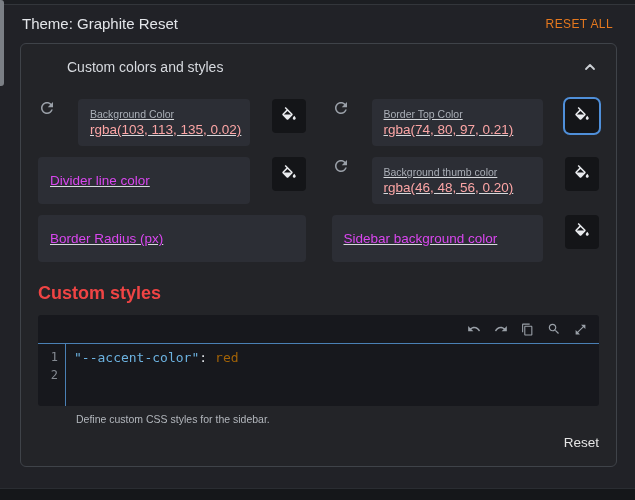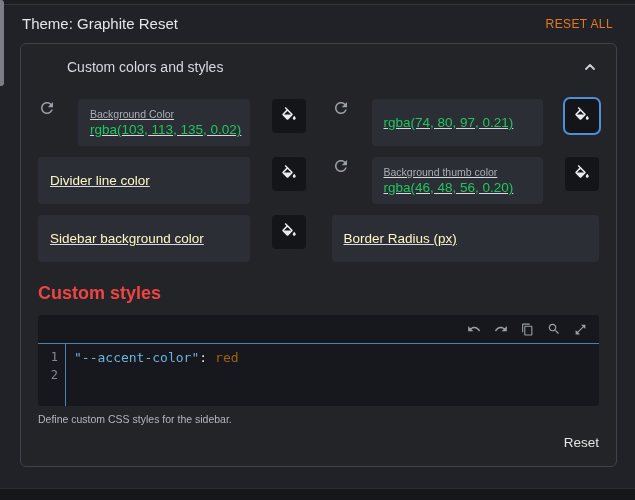--- a/index.html
+++ b/index.html
@@ -20,39 +20,39 @@
   .panel-header { display:flex; justify-content:space-between; align-items:center; padding:15px 18px 14px 18px; cursor:pointer; }
   .panel-title { font-size:14px; color:#d6d9de;margin-left:28px; }
   .panel-body { padding:10px 17px 16px 17px; }
 
   .field-row { display:flex; gap:26px; margin-bottom:11px; }
   .half { flex:1; display:flex; align-items:flex-start; gap:22px; min-width:0;text-decoration:underline; }
   .icon-btn { background:none; border:none; cursor:pointer; display:flex; align-items:center; justify-content:center; padding:0; }
   .refresh-btn { width:18px; height:18px; flex:0 0 18px; }
   .field { flex:1; height:47px; background:#2c2e35; border-radius:4px; padding:6px 12px; display:flex; flex-direction:column; justify-content:center; cursor:text; min-width:0; overflow:hidden; }
   .field .small-label { font-size:10.5px; color:#a9aeb6; line-height:14px; white-space:nowrap; }
-  .field .value { font-size:13.5px; color:#22c55e; line-height:17px; white-space:nowrap; }
-  .field.empty .empty-label { font-size:13.5px; color:#fef9c3; white-space:nowrap; }
+  .field .value { font-size:13.5px; color:#fca5a5; line-height:17px; white-space:nowrap; }
+  .field.empty .empty-label { font-size:13.5px; color:#d946ef; white-space:nowrap; }
   .bucket-btn { width:34px; height:34px; flex:0 0 34px; background:#141518; border-radius:4px; }
   .bucket-btn.focused { box-shadow:0 0 0 2px #4f8fd9; border-radius:5px; }
 
   .section-heading { font-size:18px; color:#ef4444; margin:21px 0 11px 0; font-weight:bold; }
 
   .editor { background:#17181d; border-radius:3px; }
   .editor-toolbar { height:28px; display:flex; justify-content:flex-end; align-items:center; gap:13px; padding:0 12px; }
   .editor-divider { height:1px; background:#4a80b5; }
   .editor-body { display:flex; min-height:62px; }
   .gutter { width:27px; text-align:right; padding:5px 7px 0 0; font-family:"DejaVu Sans Mono", monospace; font-size:12px; color:#858a92; line-height:17.5px; }
   .codecol { flex:1; border-left:1px solid #4a80b5; padding:5px 0 8px 8px; font-family:"DejaVu Sans Mono", monospace; font-size:13px; line-height:17.5px; color:#dfe2e6; }
   .code-line { min-height:17.5px; white-space:pre; }
   .tok-string { color:#6cb2e0; }
   .tok-colon { color:#dfe2e6; }
   .tok-value { color:#a16207; padding-left:8px; }
 
-  .help-text { font-size:10.5px; color:#b2b6bc; margin-top:7px; }
+  .help-text { font-size:10.5px; color:#b2b6bc; margin-top:7px;margin-left:38px; }
   .panel-footer { display:flex; justify-content:flex-end; margin-top:10px; }
   .reset-link { font-size:13.5px; color:#e5e5e5; font-weight:500; cursor:pointer; background:none; border:none; font-family:inherit; }
 
   .bottom-strip { position:absolute; left:0; right:0; bottom:0; height:12px; background:#15171a; border-top:1px solid #2a2d32; }
   .scrollbar-thumb { position:absolute; left:0; top:0; width:4px; height:86px; background:#7b7f85; border-radius:0 3px 3px 0; }
   svg { display:block; }
 </style>
 </head>
 <body>
 
@@ -91,20 +91,21 @@
           </svg>
         </button>
       </div>
       <div class="half">
         <button class="icon-btn refresh-btn">
           <svg width="18" height="18" viewBox="0 0 24 24">
             <path d="M17.65 6.35C16.2 4.9 14.21 4 12 4c-4.42 0-7.99 3.58-8 8s3.58 8 8 8c3.73 0 6.84-2.55 7.73-6h-2.08c-.82 2.33-3.04 4-5.65 4-3.31 0-6-2.69-6-6s2.69-6 6-6c1.66 0 3.14.69 4.22 1.78L13 11h7V4l-2.35 2.35z" fill="#9aa0a8"></path>
           </svg>
         </button>
         <div class="field filled">
+          <span class="small-label">Border Top Color</span>
           <span class="value">rgba(74, 80, 97, 0.21)</span>
         </div>
         <button class="icon-btn bucket-btn focused">
           <svg width="18" height="18" viewBox="0 0 24 24">
             <path d="M16.56 8.94L7.62 0 6.21 1.41l2.38 2.38-5.15 5.15c-.59.59-.59 1.54 0 2.12l5.5 5.5c.29.29.68.44 1.06.44s.77-.15 1.06-.44l5.5-5.5c.59-.58.59-1.53 0-2.12zM5.21 10L10 5.21 14.79 10H5.21zM19 11.5s-2 2.17-2 3.5c0 1.1.9 2 2 2s2-.9 2-2c0-1.33-2-3.5-2-3.5z" fill="#e8eaed"></path>
           </svg>
         </button>
       </div>
     </div>
 
@@ -133,32 +134,32 @@
           <svg width="18" height="18" viewBox="0 0 24 24">
             <path d="M16.56 8.94L7.62 0 6.21 1.41l2.38 2.38-5.15 5.15c-.59.59-.59 1.54 0 2.12l5.5 5.5c.29.29.68.44 1.06.44s.77-.15 1.06-.44l5.5-5.5c.59-.58.59-1.53 0-2.12zM5.21 10L10 5.21 14.79 10H5.21zM19 11.5s-2 2.17-2 3.5c0 1.1.9 2 2 2s2-.9 2-2c0-1.33-2-3.5-2-3.5z" fill="#e8eaed"></path>
           </svg>
         </button>
       </div>
     </div>
 
     <div class="field-row">
       <div class="half">
         <div class="field empty">
+          <span class="empty-label">Border Radius (px)</span>
+        </div>
+      </div>
+      <div class="half">
+        <div class="field empty">
           <span class="empty-label">Sidebar background color</span>
         </div>
         <button class="icon-btn bucket-btn">
           <svg width="18" height="18" viewBox="0 0 24 24">
             <path d="M16.56 8.94L7.62 0 6.21 1.41l2.38 2.38-5.15 5.15c-.59.59-.59 1.54 0 2.12l5.5 5.5c.29.29.68.44 1.06.44s.77-.15 1.06-.44l5.5-5.5c.59-.58.59-1.53 0-2.12zM5.21 10L10 5.21 14.79 10H5.21zM19 11.5s-2 2.17-2 3.5c0 1.1.9 2 2 2s2-.9 2-2c0-1.33-2-3.5-2-3.5z" fill="#e8eaed"></path>
           </svg>
         </button>
-      </div>
-      <div class="half">
-        <div class="field empty">
-          <span class="empty-label">Border Radius (px)</span>
-        </div>
       </div>
     </div>
 
     <h3 class="section-heading">Custom styles</h3>
 
     <div class="editor">
       <div class="editor-toolbar">
         <button class="icon-btn">
           <svg width="14" height="14" viewBox="0 0 24 24">
             <path d="M12.5 8c-2.65 0-5.05.99-6.9 2.6L2 7v9h9l-3.62-3.62c1.39-1.16 3.16-1.88 5.12-1.88 3.54 0 6.55 2.31 7.6 5.5l2.37-.78C21.08 11.03 17.15 8 12.5 8z" fill="#9aa0a8"></path>

